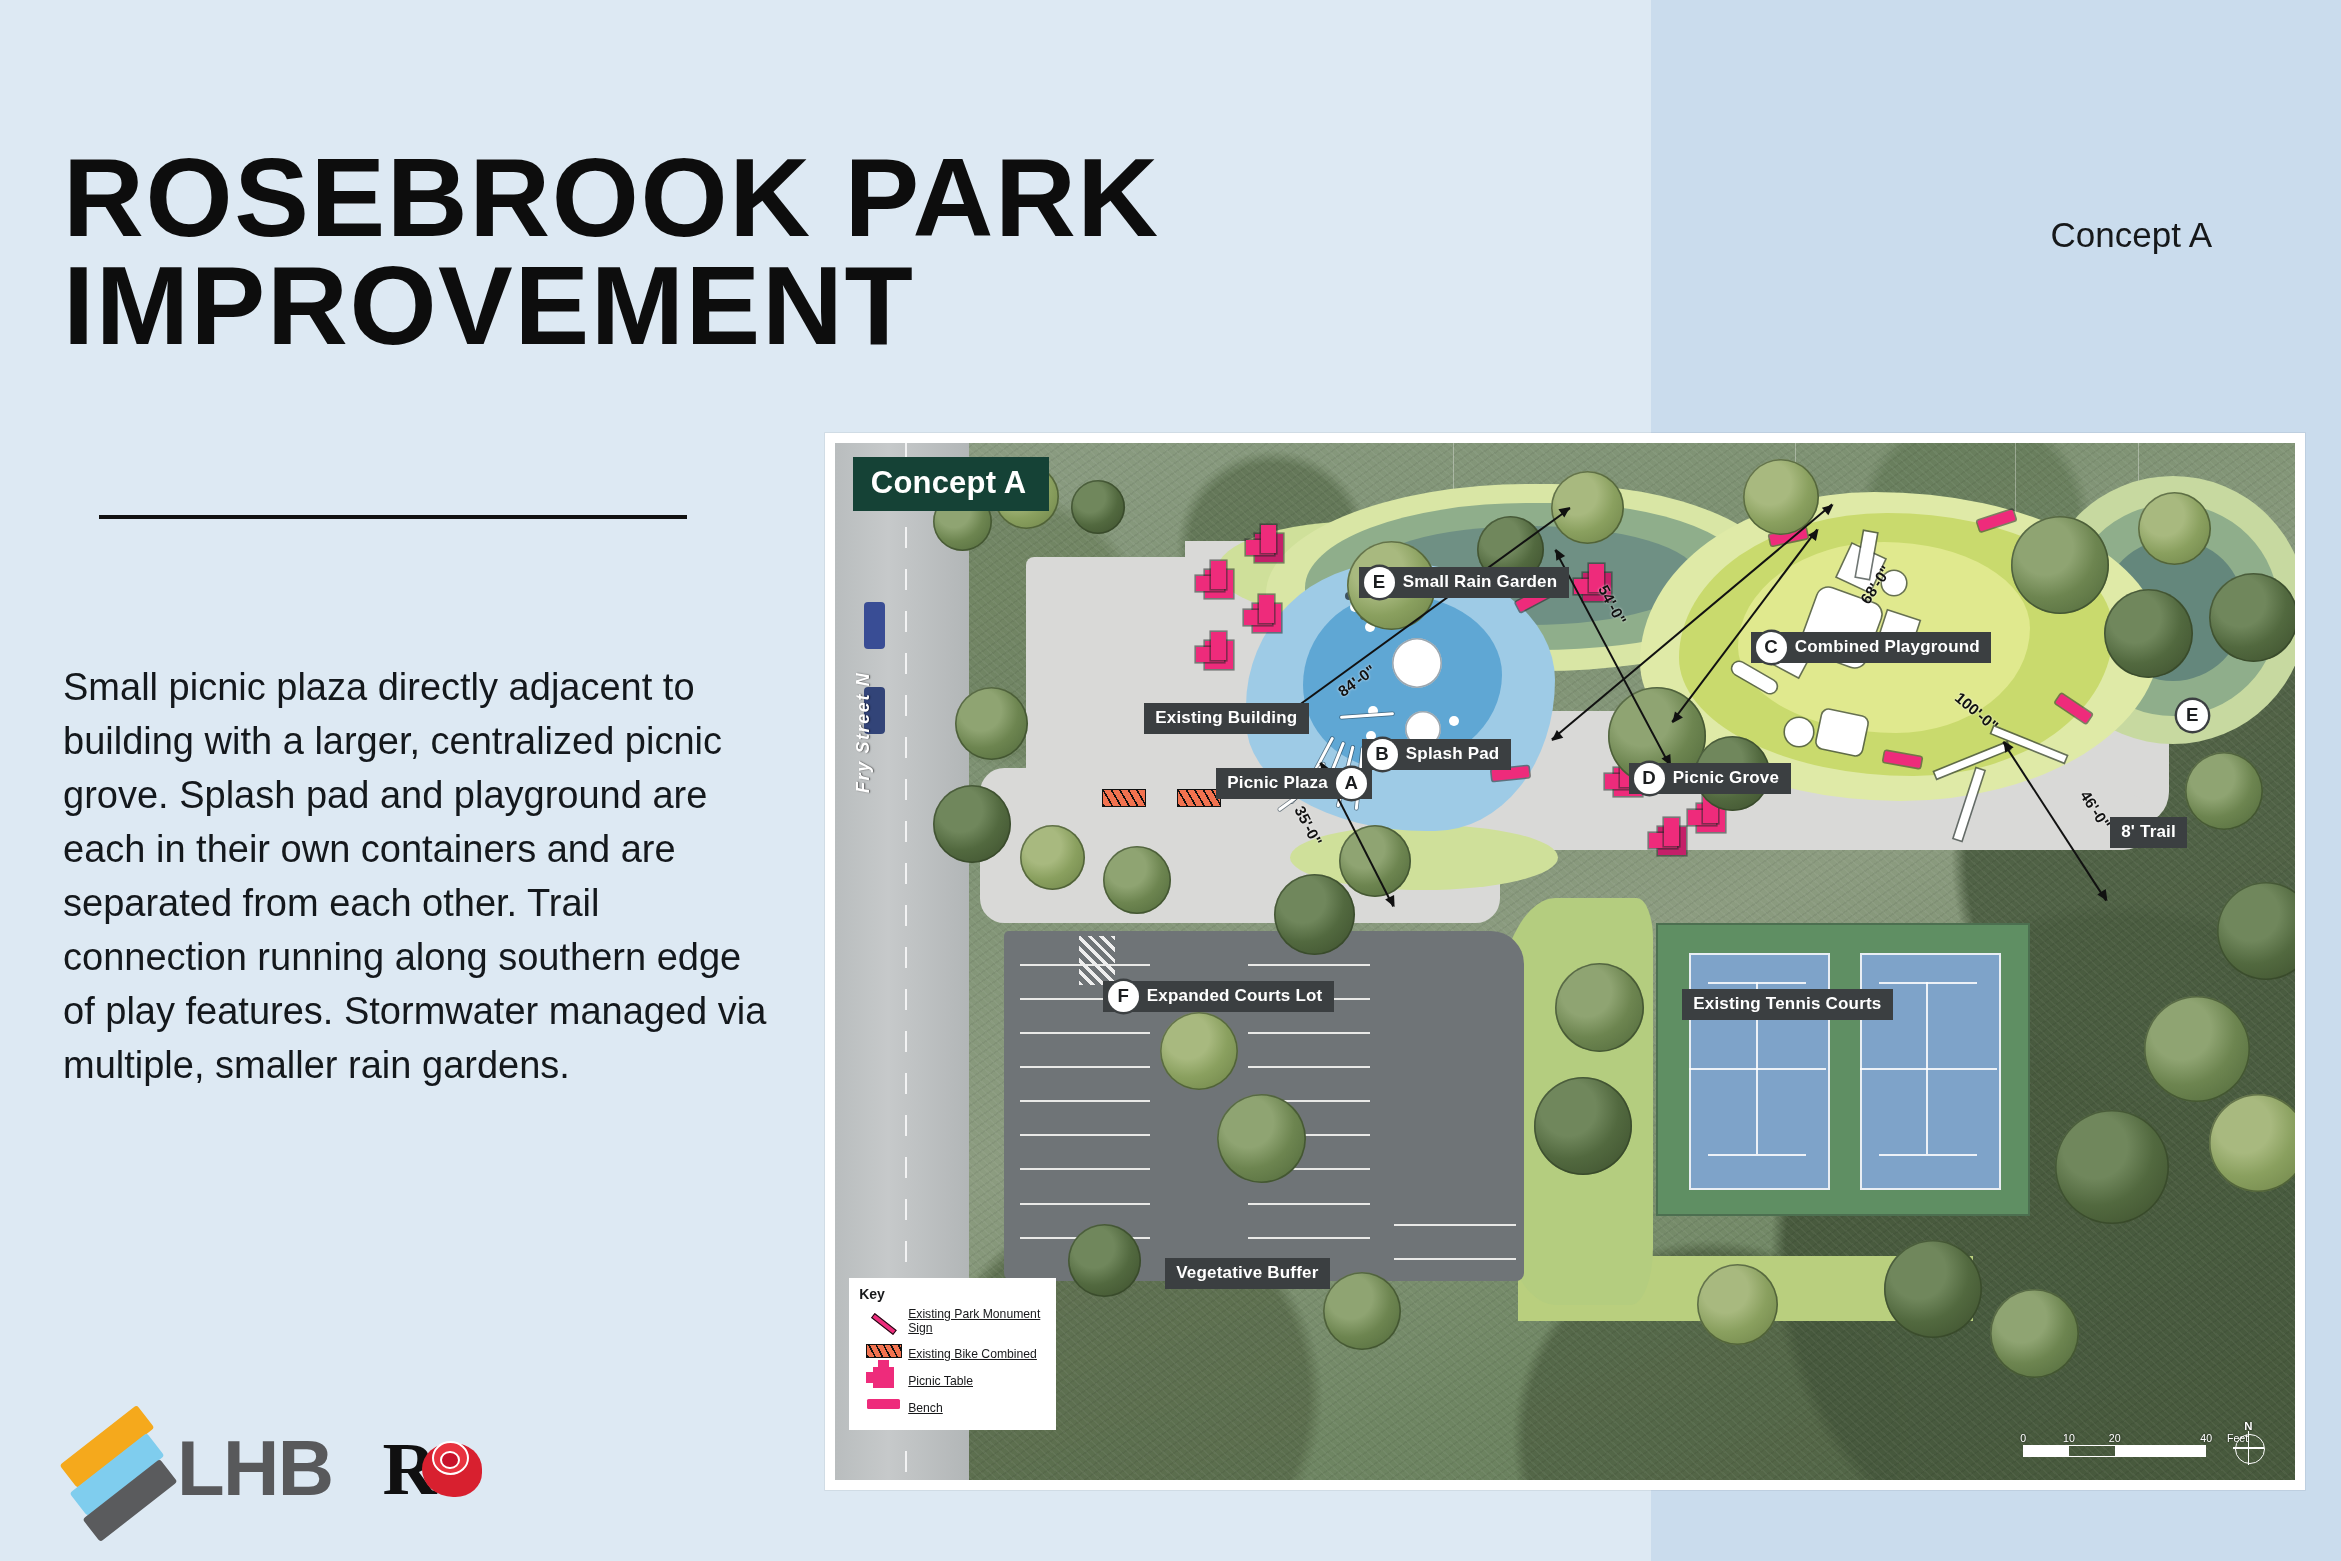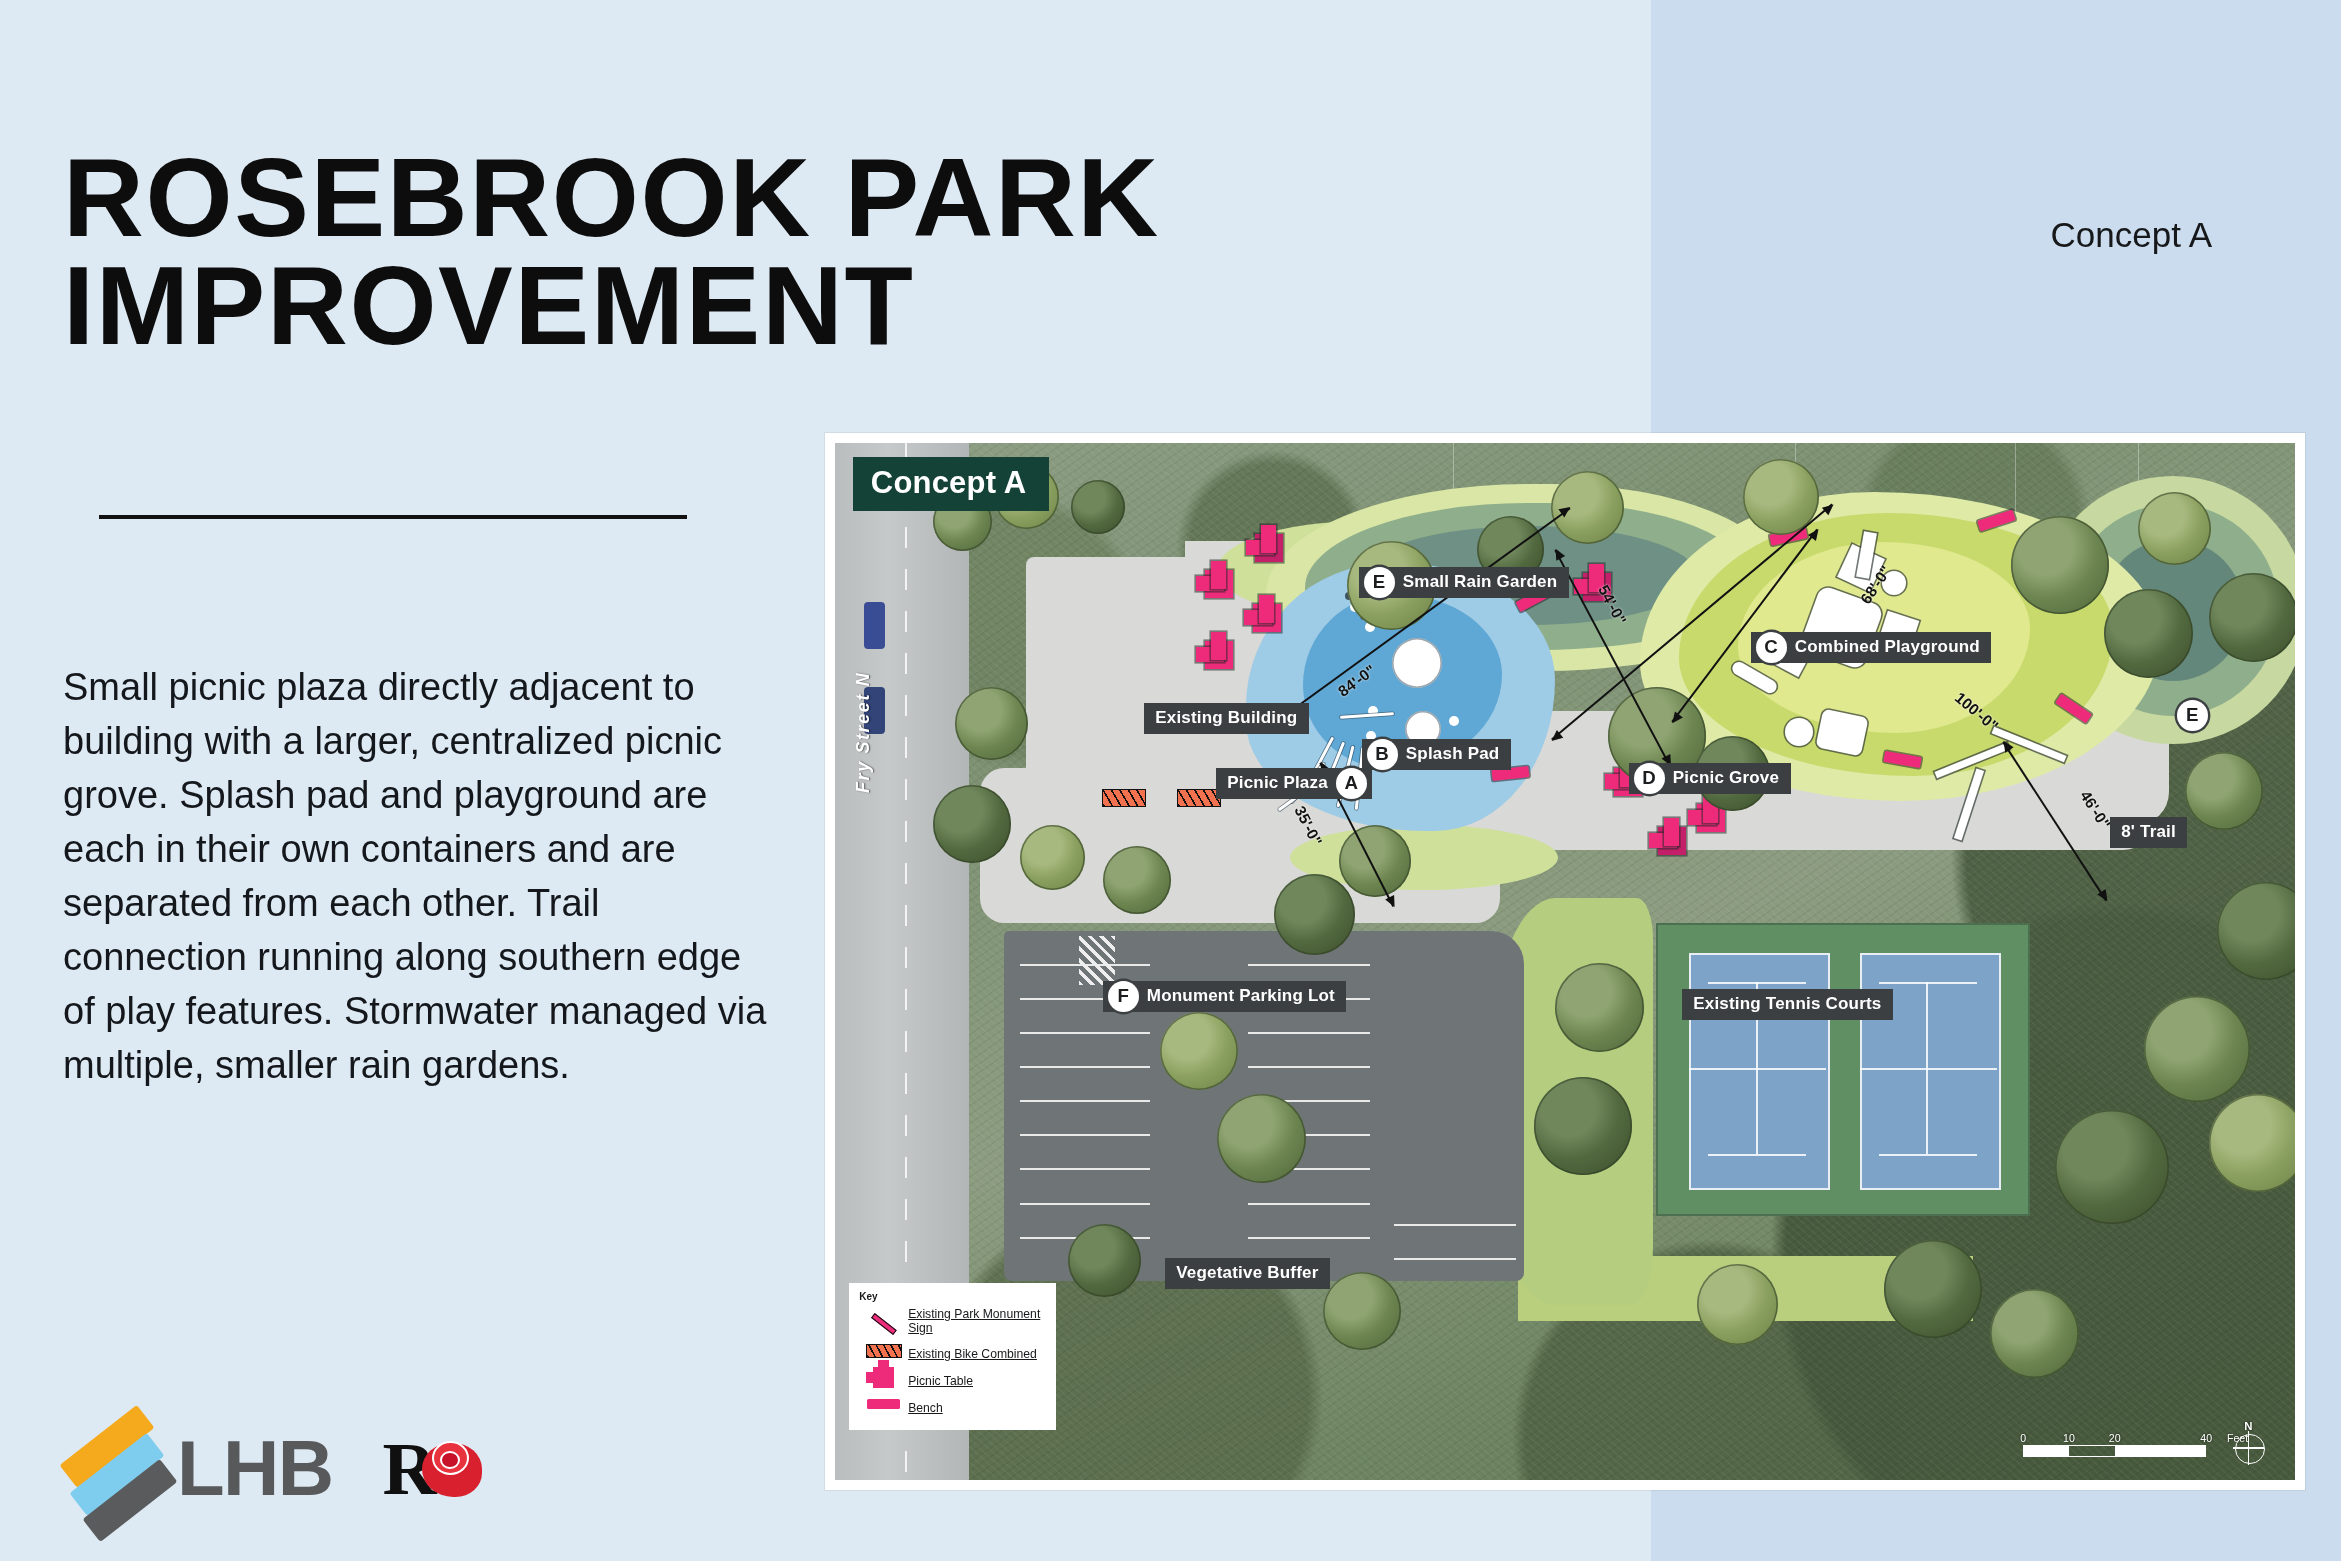--- a/index.html
+++ b/index.html
@@ -197,21 +197,21 @@
   .dimline:before,.dimline:after{content:"";position:absolute;top:-4.9px;
       border-top:5.7px solid transparent;border-bottom:5.7px solid transparent;}
   .dimline:before{left:-0.8px;border-right:11.4px solid #111;}
   .dimline:after{right:-0.8px;border-left:11.4px solid #111;}
   
   #key{
     position:absolute;left:14.6px;bottom:50px;width:207px;
     background:#fff;padding:8.1px 9.8px 9.8px 9.8px;box-sizing:border-box;
     font-size:12.2px;color:#18191b;
   }
-  #key h4{margin:0 0 4.9px 0;font-size:10px;font-weight:bold;}
+  #key h4{margin:0 0 4.9px 0;font-size:14px;font-weight:bold;}
   .keyrow{display:flex;align-items:flex-end;margin-bottom:5.7px;text-decoration:underline;}
   .keysym{width:49px;flex:0 0 49px;display:flex;align-items:center;justify-content:center;height:21px;}
   .keytxt{line-height:1.15;}
   .sym-sign{width:28px;height:5.7px;background:#ee2b7b;border:1.6px solid #111;
             transform:rotate(38deg);box-sizing:border-box;}
   .sym-bike{width:36px;height:14px;border:1.6px solid #111;box-sizing:border-box;
             background-image:repeating-linear-gradient(62deg,#111 0 1.6px,#f2724f 1.6px 6.5px);}
   .sym-table{position:relative;width:21px;height:21px;background:#ee2b7b;}
   .sym-table:before,.sym-table:after{content:"";position:absolute;background:#ee2b7b;}
   .sym-table:before{width:21px;height:11.4px;left:-7.3px;top:4.9px;}
@@ -468,21 +468,21 @@
   </div>
   <div class="maplabel" style="left:794px;top:320px;">
     <span class="badge">D</span>
     <span>Picnic Grove</span>
   </div>
   <div class="maplabel" style="left:1275px;top:374px;">
     <span>8' Trail</span>
   </div>
   <div class="maplabel" style="left:268px;top:538px;">
     <span class="badge">F</span>
-    <span>Monument Parking Lot</span>
+    <span>Expanded Courts Lot</span>
   </div>
   <div class="maplabel" style="left:847px;top:546px;">
     <span>Existing Tennis Courts</span>
   </div>
   <div class="maplabel" style="left:330px;top:815px;">
     <span>Vegetative Buffer</span>
   </div>
   <div class="badge solo" style="left:1342px;top:257px;">E</div>
 
   <div id="key">

